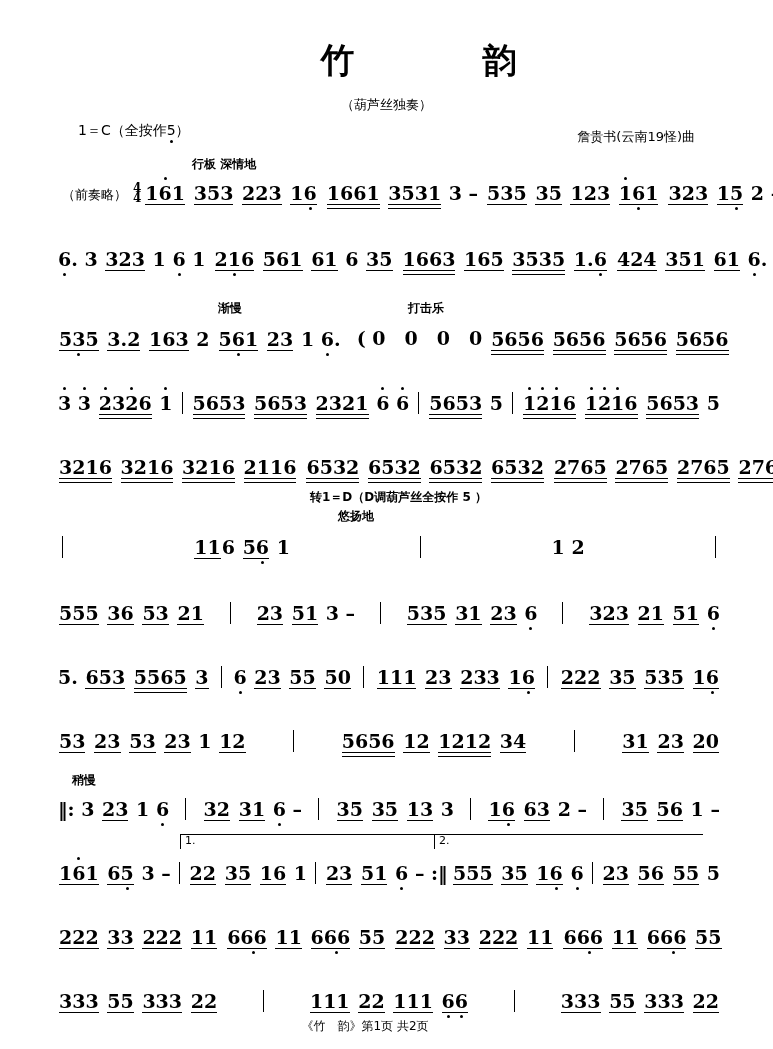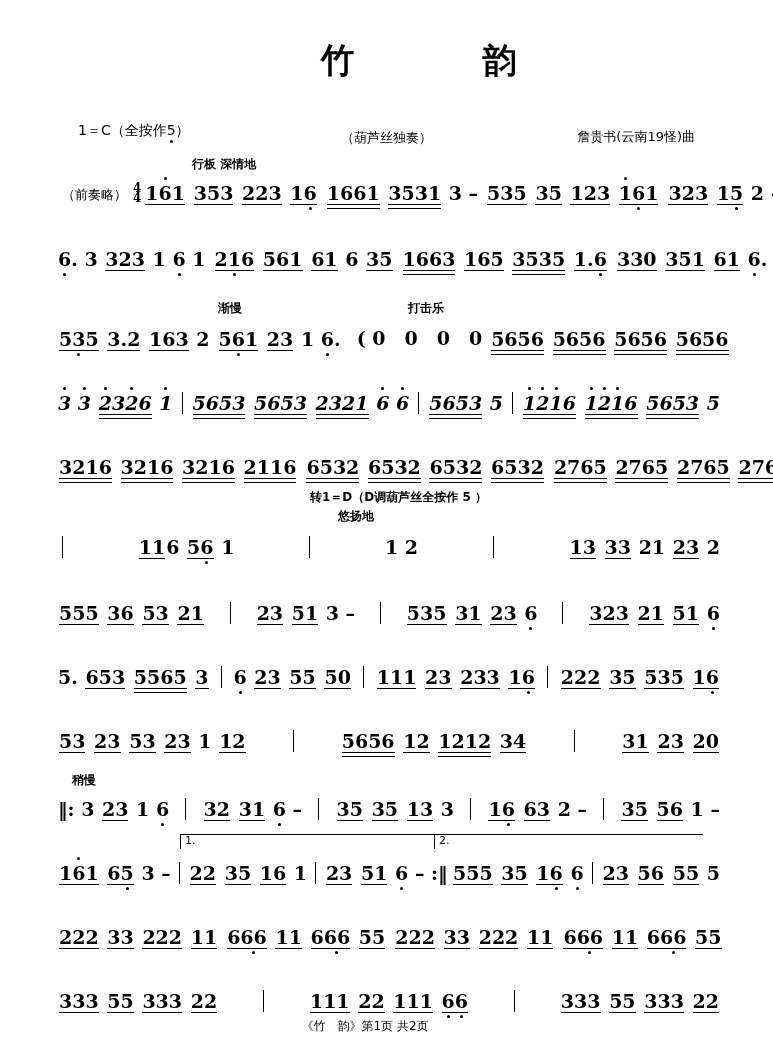--- a/index.html
+++ b/index.html
@@ -29,21 +29,21 @@
     text-align: center;
     font-family: "DejaVu Sans", "Liberation Sans", sans-serif;
     font-size: 34px;
     font-weight: bold;
     letter-spacing: 58px;
     text-indent: 58px;
     padding-left: 32px;
   }
   .subtitle {
     position: absolute;
-    top: 129px;
+    top: 96px;
     left: 0;
     width: 773px;
     text-align: center;
     font-size: 13px;
   }
   .keysig {
     position: absolute;
     top: 122px;
     left: 78px;
     font-size: 14px;
@@ -202,41 +202,41 @@
   </div>
 
   <div class="line" style="top:242px;">
     <span class="cells">
       <span><span class="db">6</span>. 3 <span class="grp b1">323</span> 1 <span class="db">6</span> 1</span>
       <span class="bar"></span>
       <span><span class="grp b1">2<span class="db">1</span>6</span> <span class="grp b1">561</span> <span class="grp b1">61</span> 6 <span class="grp b1">35</span></span>
       <span class="bar"></span>
       <span><span class="grp b2">1663</span> <span class="grp b1">165</span> <span class="grp b2">3535</span> <span class="grp b1">1.<span class="db">6</span></span></span>
       <span class="bar"></span>
-      <span><span class="grp b1">330</span> <span class="grp b1">351</span> <span class="grp b1">61</span> <span class="db">6</span>.</span>
+      <span><span class="grp b1">424</span> <span class="grp b1">351</span> <span class="grp b1">61</span> <span class="db">6</span>.</span>
     </span>
   </div>
 
   <div class="mark" style="top:300px; left:218px;">渐慢</div>
   <div class="mark" style="top:300px; left:408px;">打击乐</div>
 
   <div class="line" style="top:322px;">
     <span class="cells">
       <span><span class="grp b1">5<span class="db">3</span>5</span> <span class="grp b1">3.2</span> <span class="grp b1">163</span> 2</span>
       <span class="bar"></span>
       <span><span class="grp b1">5<span class="db">6</span>1</span> <span class="grp b1">23</span> 1 <span class="db">6</span>.</span>
       <span class="bar"></span>
         <span class="bar"></span>
       <span>( 0　0　0　0</span>
       <span class="bar"></span>
       <span><span class="grp b2">5656</span> <span class="grp b2">5656</span> <span class="grp b2">5656</span> <span class="grp b2">5656</span></span>
     </span>
   </div>
 
-  <div class="line" style="top:386px;font-style:italic;">
+  <div class="line" style="top:386px;">
     <span class="cells">
       <span><span class="da">3</span> <span class="da">3</span> <span class="grp b2"><span class="da">2</span>3<span class="da">2</span>6</span> <span class="da">1</span></span>
       <span class="bar"></span>
       <span><span class="grp b2">5653</span> <span class="grp b2">5653</span> <span class="grp b2">2321</span> <span class="da">6</span> <span class="da">6</span></span>
       <span class="bar"></span>
       <span><span class="grp b2">5653</span> 5</span>
       <span class="bar"></span>
       <span><span class="grp b2"><span class="da">1</span><span class="da">2</span><span class="da">1</span>6</span> <span class="grp b2"><span class="da">1</span><span class="da">2</span><span class="da">1</span>6</span> <span class="grp b2">5653</span> 5</span>
     </span>
   </div>
@@ -254,21 +254,20 @@
   <div class="mark" style="top:489px; left:310px; font-size:12px;">转1＝D（D调葫芦丝全按作 5 ）</div>
   <div class="mark" style="top:508px; left:338px;">悠扬地</div>
 
   <div class="line" style="top:530px;">
     <span class="cells">
       <span class="bar"></span>
       <span><span class="grp b1">11</span>6 <span class="grp b1">5<span class="db">6</span></span> 1</span>
       <span class="bar"></span>
       <span>1 2</span>
       <span class="bar"></span>
-      <span><span class="grp b1">13</span> <span class="grp b1">33</span> 21 <span class="grp b1">23</span> 2</span>
     </span>
   </div>
 
   <div class="line" style="top:596px;">
     <span class="cells">
       <span><span class="grp b1">555</span> <span class="grp b1">36</span> <span class="grp b1">53</span> <span class="grp b1">21</span></span>
       <span class="bar"></span>
       <span><span class="grp b1">23</span> <span class="grp b1">51</span> 3 –</span>
       <span class="bar"></span>
       <span><span class="grp b1">535</span> <span class="grp b1">31</span> <span class="grp b1">23</span> <span class="db">6</span></span>

